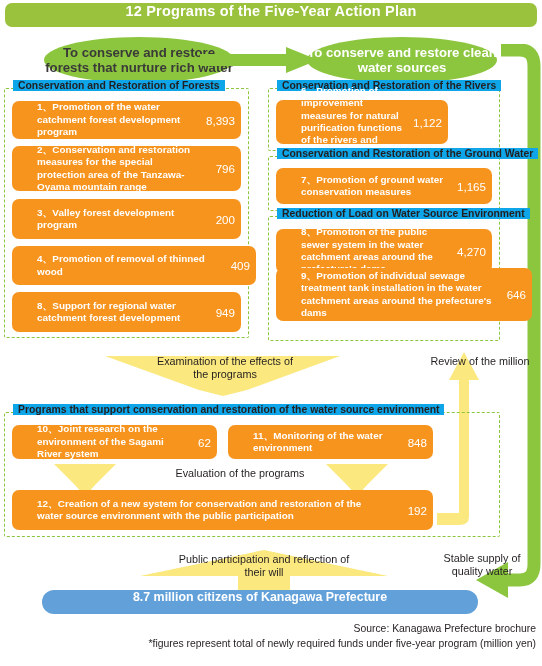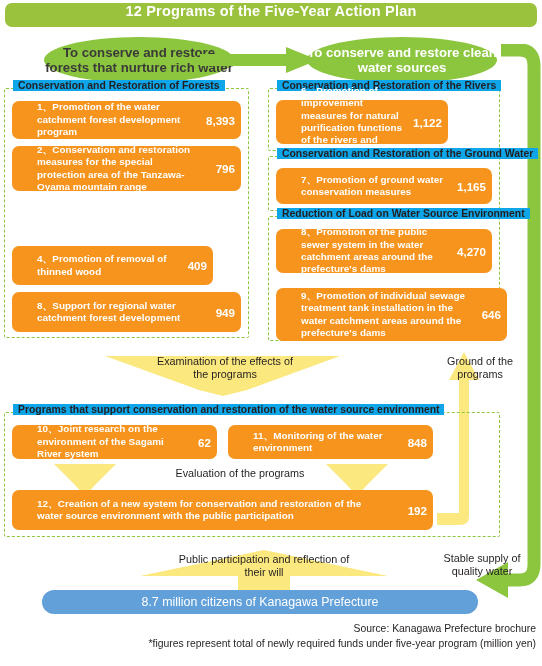--- a/index.html
+++ b/index.html
@@ -66,40 +66,40 @@
 
   
   .pbox{
     position:absolute;
     background:#f7941e; border-radius:7px;
     color:#ffffff;
     display:flex; align-items:center;
     padding:3px 6px 3px 25px;
   }
   .pbox .ptext{ flex:1 1 auto; font-size:9.9px; font-weight:bold; line-height:1.25; }
-  .pbox .pval { flex:0 0 auto; font-size:11.6px; font-weight:bold; text-align:right; padding-left:5px; }
+  .pbox .pval { flex:0 0 auto; font-size:11.6px; font-weight:normal; text-align:right; padding-left:5px; }
 
   #p1 { left:12px; top:101px; width:229px; height:38px; }
   #p1 .pval{ width:40px; }
   #p2 { left:12px; top:146px; width:229px; height:45px; }
   #p2 .pval{ width:36px; }
   #p3 { left:12px; top:199px; width:229px; height:40px; }
   #p3 .pval{ width:36px; }
-  #p4 { left:12px; top:246px; width:201px; height:39px; }
+  #p4 { left:12px; top:246px; width:244px; height:39px; }
   #p4 .pval{ width:36px; }
   #p5 { left:12px; top:292px; width:229px; height:40px; }
   #p5 .pval{ width:36px; }
 
   #p6 { left:276px; top:100px; width:172px; height:44px; }
   #p6 .pval{ width:40px; }
   #p7 { left:276px; top:168px; width:216px; height:36px; }
   #p7 .pval{ width:40px; }
   #p8 { left:276px; top:229px; width:216px; height:44px; }
   #p8 .pval{ width:40px; }
-  #p9 { left:276px; top:288px; width:231px; height:53px;align-items:center; }
+  #p9 { left:276px; top:268px; width:256px; height:53px;align-items:center; }
   #p9 .pval{ width:34px; }
 
   #p10{ left:12px;  top:425px; width:205px; height:34px; }
   #p10 .pval{ width:30px; }
   #p11{ left:228px; top:425px; width:205px; height:34px; }
   #p11 .pval{ width:34px; }
   #p12{ left:12px;  top:490px; width:421px; height:40px; }
   #p12 .pval{ width:38px; }
 
   
@@ -117,22 +117,22 @@
   #lbl-exam   { left:150px; top:355px; width:150px; }
   #lbl-review { left:428px; top:355px; width:104px; }
   #lbl-eval   { left:150px; top:467px; width:180px; }
   #lbl-public { left:168px; top:553px; width:192px; }
   #lbl-stable { left:430px; top:552px; width:104px; }
 
   
   #citizens{
     position:absolute; left:42px; top:590px; width:436px; height:24px;
     background:#62a0d9; border-radius:12px;
-    display:flex; align-items:center; justify-content:center;
-    color:#ffffff; font-size:12.4px; font-weight:normal;
+    display:flex; align-items:flex-start; justify-content:center;
+    color:#ffffff; font-size:12.4px; font-weight:bold;
   }
 
   
   .note{
     position:absolute; right:6px; text-align:right;
     font-size:10.4px; color:#231f20; line-height:1.3;
   }
   #note1{ top:622px; }
   #note2{ top:637px; }
 </style>
@@ -167,20 +167,24 @@
   </div>
 
   <div class="pbox" id="p1">
     <span class="ptext">1、Promotion of the water catchment forest development program</span>
     <span class="pval">8,393</span>
   </div>
   <div class="pbox" id="p2">
     <span class="ptext">2、Conservation and restoration measures for the special protection area of the Tanzawa-Oyama mountain range</span>
     <span class="pval">796</span>
   </div>
+  <div class="pbox" id="p3">
+    <span class="ptext">3、Valley forest development program</span>
+    <span class="pval">200</span>
+  </div>
   <div class="pbox" id="p4">
     <span class="ptext">4、Promotion of removal of thinned wood</span>
     <span class="pval">409</span>
   </div>
   <div class="pbox" id="p5">
     <span class="ptext">8、Support for regional water catchment forest development</span>
     <span class="pval">949</span>
   </div>
 
   <div class="group" id="grp-rivers">
@@ -212,21 +216,21 @@
   </div>
 
   <svg class="yarrow" id="ya-exam" viewBox="0 0 235 46" preserveAspectRatio="none">
     <polygon points="0,6 235,6 142,40 118,46 94,40" fill="#fbe87f"></polygon>
   </svg>
   <div class="alabel" id="lbl-exam">Examination of the effects of the programs</div>
 
   <svg class="yarrow" id="ya-review" viewBox="0 0 52 175" preserveAspectRatio="none">
     <path d="M 0 163 L 22 163 L 22 30 L 12 30 L 27 2 L 42 30 L 32 30 L 32 167 Q 32 175 22 175 L 0 175 Z" fill="#fbe87f"></path>
   </svg>
-  <div class="alabel" id="lbl-review">Ground of the programs</div>
+  <div class="alabel" id="lbl-review">Review of the million</div>
 
   <div class="group" id="grp-support">
     <span class="legend">Programs that support conservation and restoration of the water source environment</span>
   </div>
 
   <div class="pbox" id="p10">
     <span class="ptext">10、Joint research on the environment of the Sagami River system</span>
     <span class="pval">62</span>
   </div>
   <div class="pbox" id="p11">

